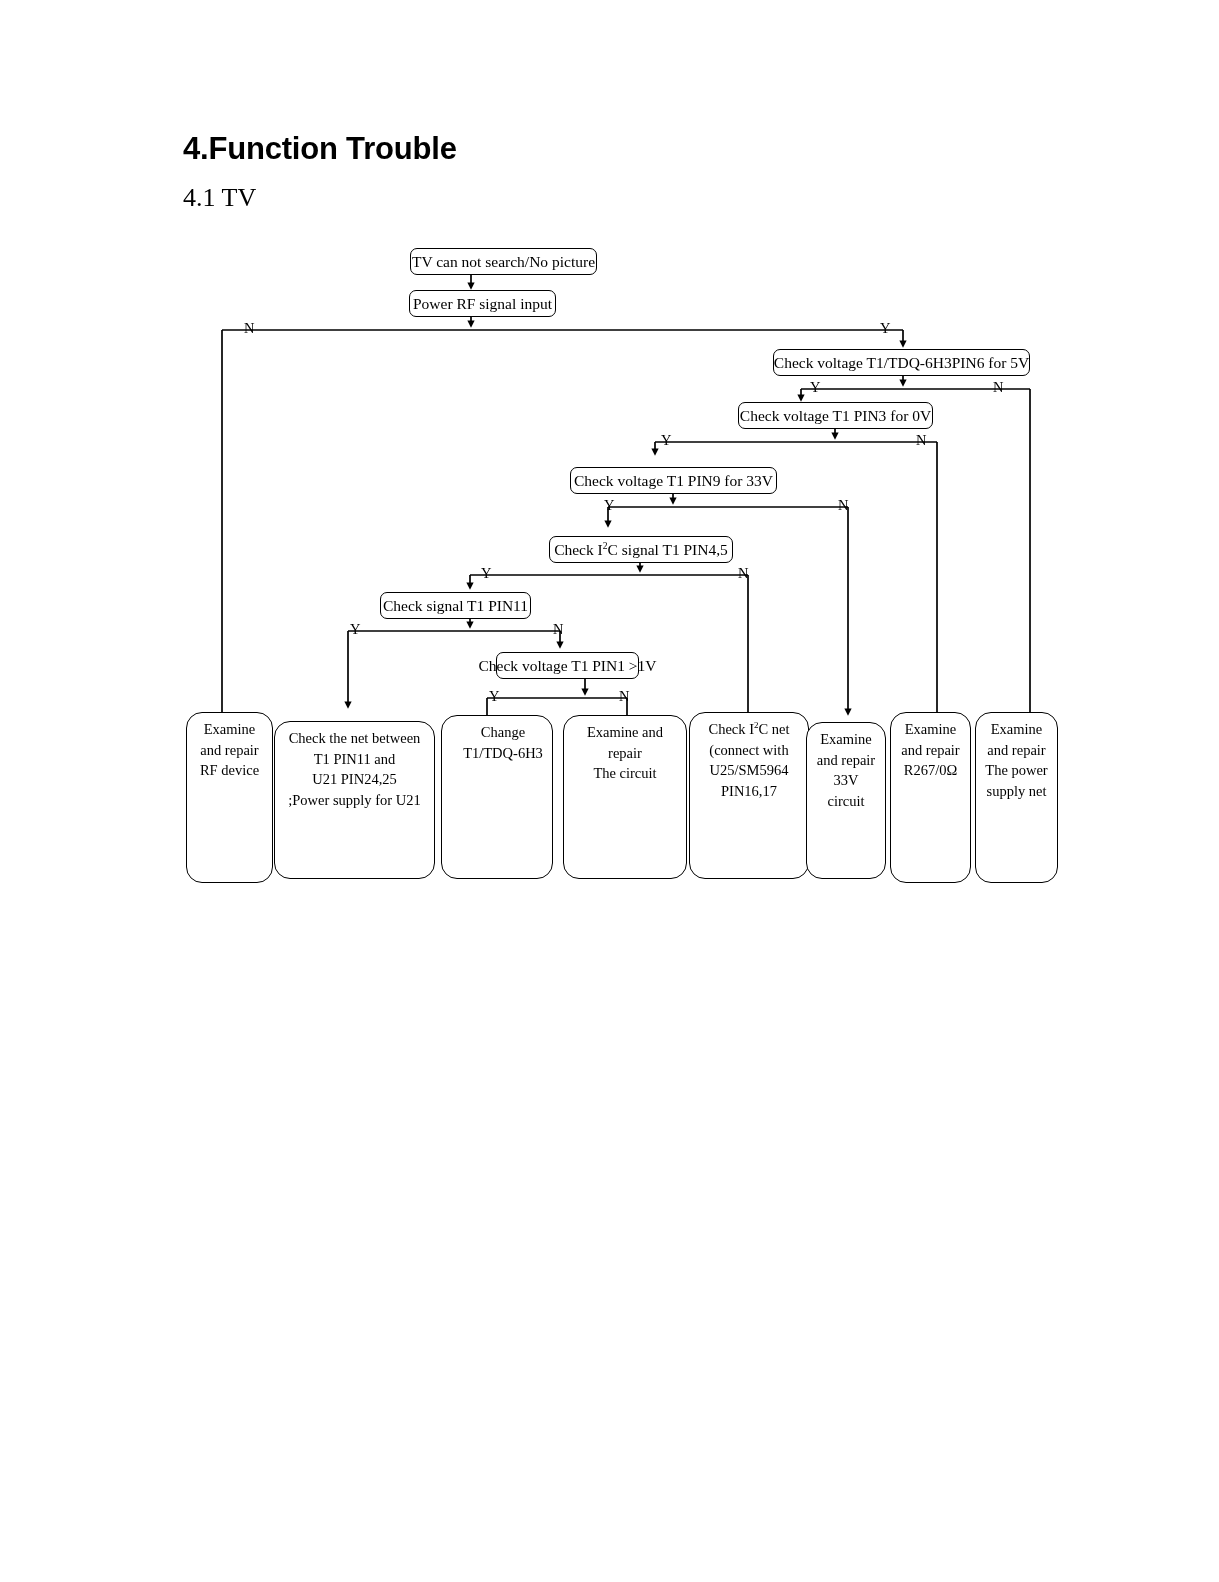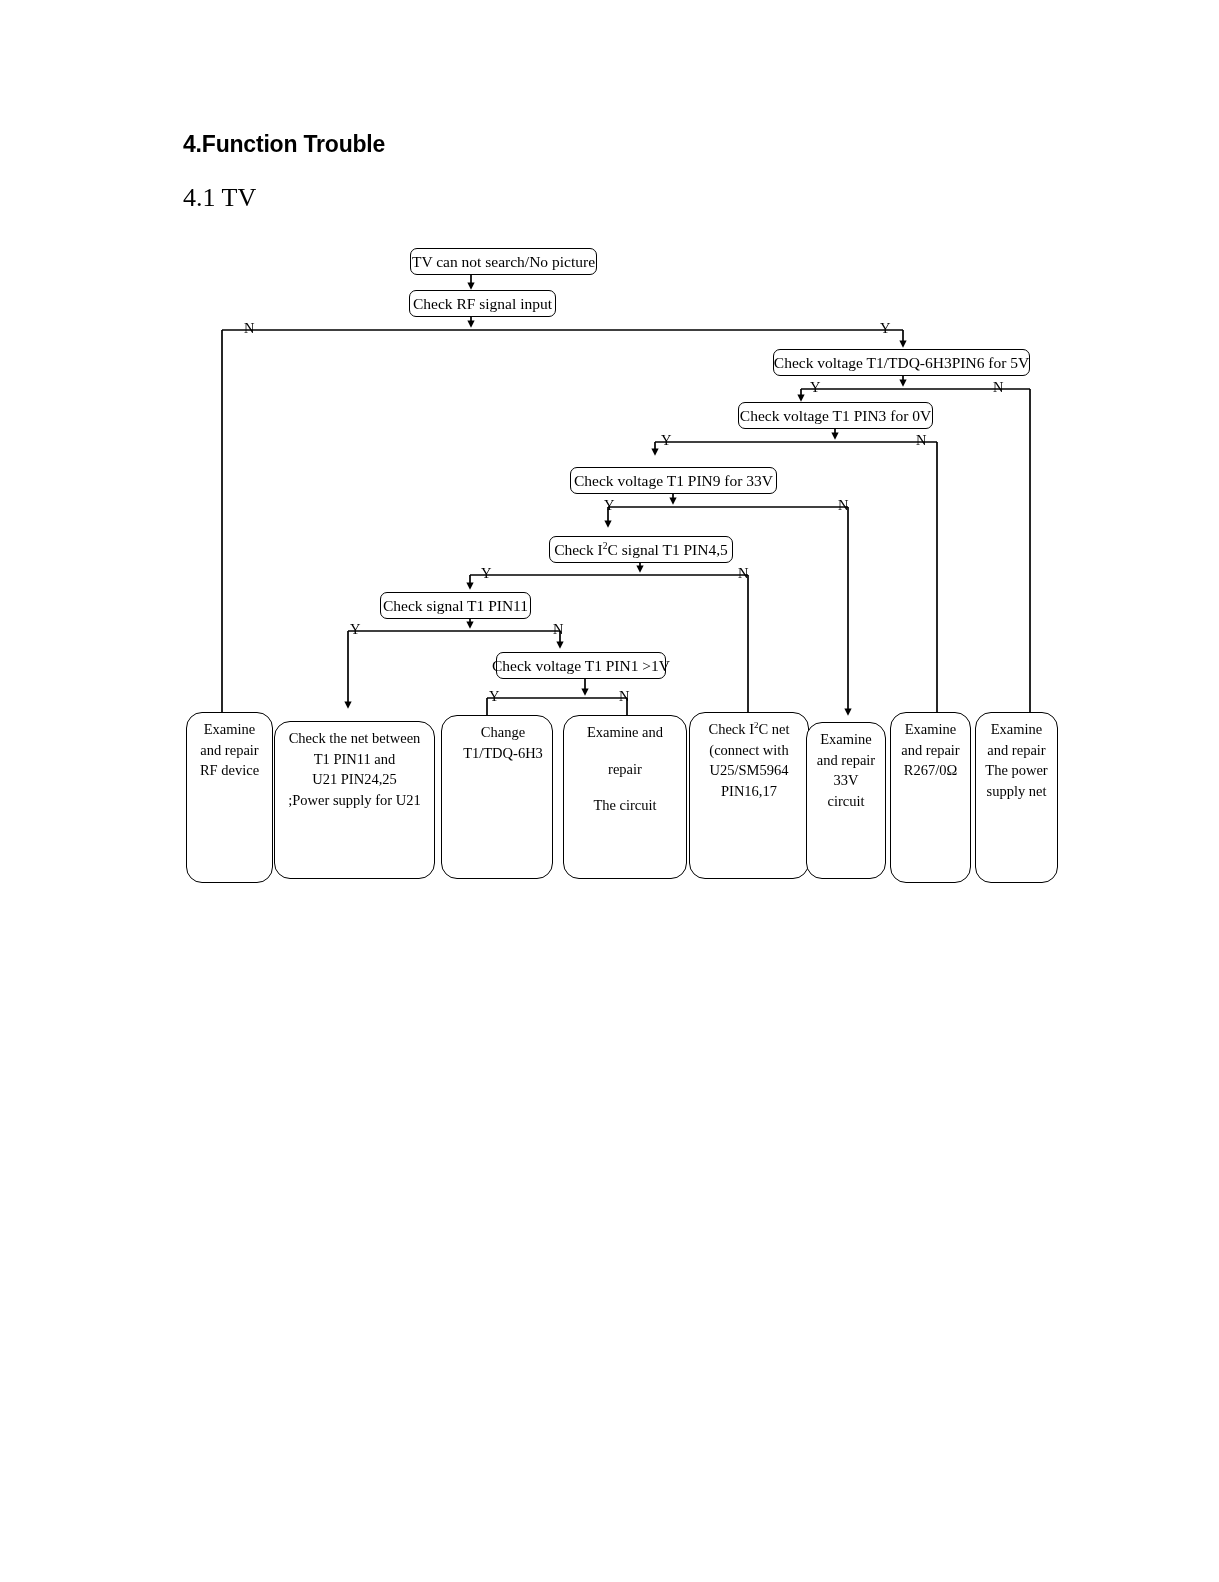--- a/index.html
+++ b/index.html
@@ -18,21 +18,21 @@
   #page {
     position: relative;
     width: 1219px;
     height: 1582px;
   }
   .h1 {
     position: absolute;
     left: 183px;
     top: 131px;
     font-family: "Liberation Sans", "DejaVu Sans", sans-serif;
-    font-size: 23px;
+    font-size: 31px;
     font-weight: bold;
     letter-spacing: -0.2px;
     white-space: nowrap;
   }
   .h2 {
     position: absolute;
     left: 183px;
     top: 183px;
     font-family: "Liberation Serif", "DejaVu Serif", serif;
     font-size: 26px;
@@ -154,21 +154,21 @@
 
       <line x1="627" y1="698" x2="627" y2="715"></line>
     </g>
   </svg>
 
   <div class="node proc" style="left:410px; top:248px; width:187px;">
     <span>TV can not search/No picture</span>
   </div>
 
   <div class="node proc" style="left:409px; top:290px; width:147px;">
-    <span>Check RF signal input</span>
+    <span>Power RF signal input</span>
   </div>
 
   <div class="node proc" style="left:753px; top:349px; width:257px;margin-left:20px;">
     <span>Check voltage T1/TDQ-6H3PIN6 for 5V</span>
   </div>
 
   <div class="node proc" style="left:738px; top:402px; width:195px;">
     <span>Check voltage T1 PIN3 for 0V</span>
   </div>
 
@@ -177,21 +177,21 @@
   </div>
 
   <div class="node proc" style="left:549px; top:536px; width:184px;justify-content:center;">
     <span><span>Check I</span><sup>2</sup><span>C signal T1 PIN4,5</span></span>
   </div>
 
   <div class="node proc" style="left:380px; top:592px; width:151px;">
     <span>Check signal T1 PIN11</span>
   </div>
 
-  <div class="node proc" style="left:496px; top:652px; width:170px;align-items:center;">
+  <div class="node proc" style="left:496px; top:652px; width:143px;align-items:center;">
     <span>Check voltage T1 PIN1 &gt;1V</span>
   </div>
 
   <div class="node term" style="left:186px; top:712px; width:87px; height:171px;">
     <span class="ln">Examine</span>
     <span class="ln">and repair</span>
     <span class="ln">RF device</span>
   </div>
 
   <div class="node term" style="left:274px; top:721px; width:161px; height:158px;">
@@ -199,21 +199,21 @@
     <span class="ln">T1 PIN11 and</span>
     <span class="ln">U21 PIN24,25</span>
     <span class="ln">;Power supply for U21</span>
   </div>
 
   <div class="node term" style="left:441px; top:715px; width:112px; height:164px; align-items:flex-start;">
     <span class="ln" style="text-align:center; padding-left:6px;">Change</span>
     <span class="ln" style="text-align:center; padding-left:6px;">T1/TDQ-6H3</span>
   </div>
 
-  <div class="node term" style="left:563px; top:715px; width:124px; height:164px;gap:16px;">
+  <div class="node term" style="left:563px; top:715px; width:124px; height:164px;">
     <span class="ln">Examine and</span>
     <span class="ln">repair</span>
     <span class="ln">The circuit</span>
   </div>
 
   <div class="node term" style="left:689px; top:712px; width:120px; height:167px;">
     <span class="ln"><span>Check I</span><sup>2</sup><span>C net</span></span>
     <span class="ln">(connect with</span>
     <span class="ln">U25/SM5964</span>
     <span class="ln">PIN16,17</span>

